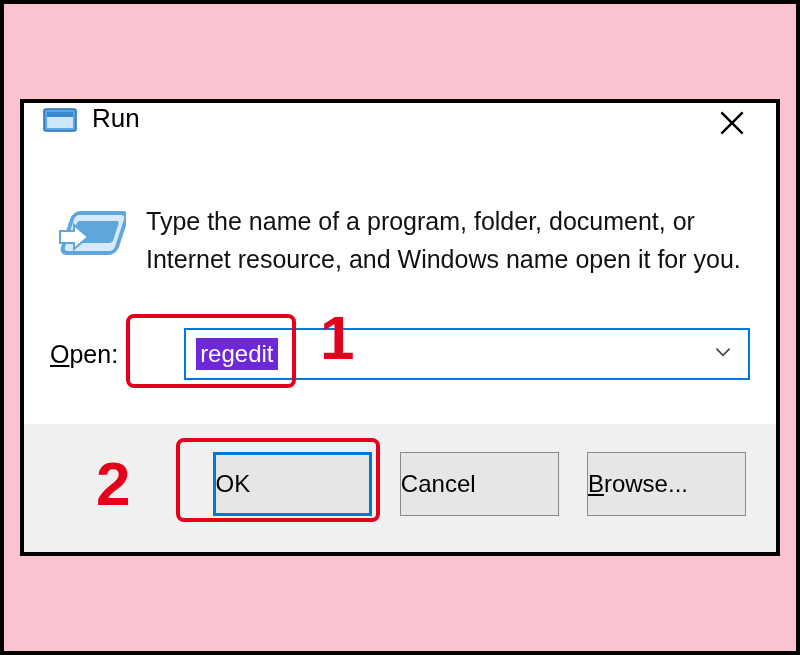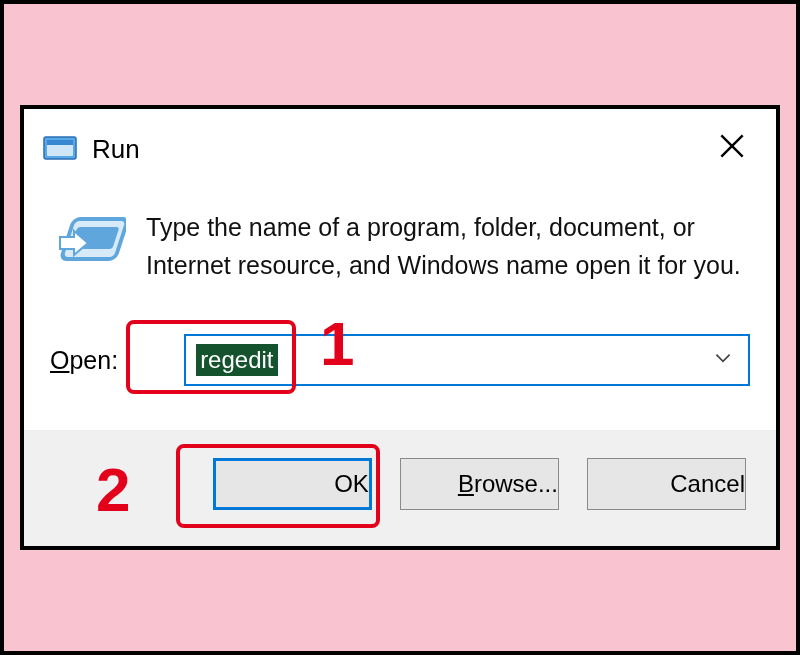--- a/index.html
+++ b/index.html
@@ -23,21 +23,20 @@
     }
     .dialog {
       width: 760px;
       background: #fff;
       border: 4px solid #000;
       position: relative;
     }
     .titlebar {
       height: 80px;
       display: flex;
-      align-items: center;
       padding: 0 18px;
       background: #fff;
     }
     .titlebar .app-icon {
       width: 36px;
       height: 36px;
       margin-right: 14px;
     }
     .titlebar .title {
       font-size: 26px;
@@ -87,21 +86,21 @@
       border: 2px solid #0078d7;
       display: flex;
       align-items: center;
       position: relative;
       background: #fff;
     }
     .combo .selected-text {
       margin-left: 10px;
       padding: 2px 4px;
       font-size: 24px;
-      background: #14532d;
+      background: #6d28d9;
       color: #fff;
     }
     .combo .chevron {
       position: absolute;
       right: 14px;
       top: 50%;
       transform: translateY(-50%);
       color: #333;
     }
     .anno-box-1 {
@@ -122,28 +121,28 @@
       background: #f0f0f0;
       padding: 28px 30px 36px 30px;
       display: flex;
       align-items: center;
       justify-content: flex-start;
       gap: 28px;
     }
     .spacer-left { width: 138px; }
     .btn {
       width: 168px;
-      height: 52px;
+      height: 64px;
       background: #e6e6e6;
       border: 1px solid #8a8a8a;
       font-size: 24px;
       color: #000;
       display: flex;
       align-items: center;
-      justify-content: flex-end;
+      justify-content: flex-start;
       cursor: pointer;
     }
     .btn.primary { border: 3px solid #0078d7; }
     .u { text-decoration: underline; }
   </style>
 </head>
 <body>
 
 <div class="outer-frame">
   <div class="dialog">
@@ -191,24 +190,24 @@
       <div class="anno-box-1" style="left:102px; top:-14px; width:170px; height:74px;"></div>
       <span class="anno-num" style="left:296px; top:-26px;">1</span>
     </div>
 
     <div class="button-bar" style="position:relative;">
       <div class="spacer-left"></div>
       <div class="btn primary">
         <span>OK</span>
       </div>
       <div class="btn">
+        <span>Cancel</span>
+      </div>
+      <div class="btn">
         <span><span class="u">B</span><span>rowse...</span></span>
-      </div>
-      <div class="btn">
-        <span>Cancel</span>
       </div>
 
       <div class="anno-box-1" style="left:152px; top:14px; width:204px; height:84px;"></div>
       <span class="anno-num" style="left:72px; top:24px;">2</span>
     </div>
 
   </div>
 </div>
 
 </body></html>

